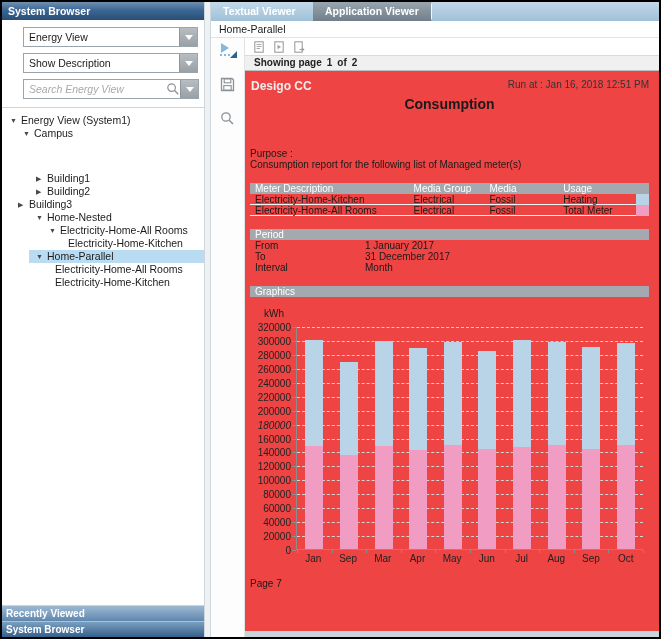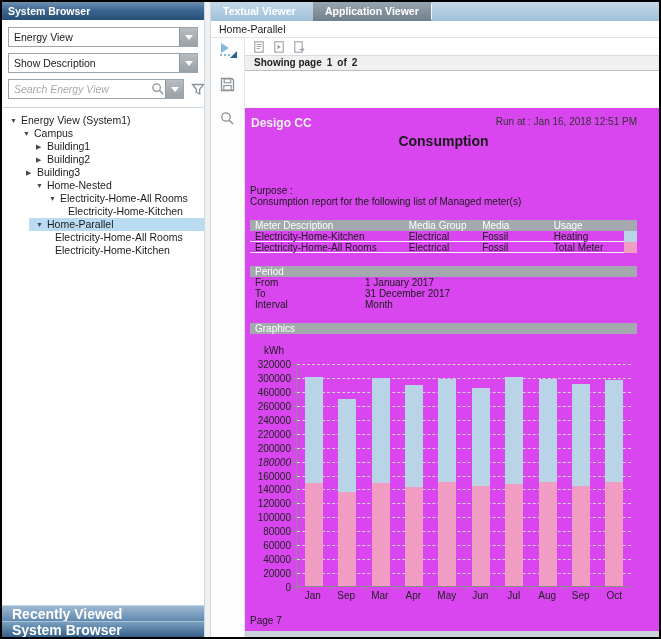--- a/index.html
+++ b/index.html
@@ -3,21 +3,21 @@
 <meta charset="utf-8">
 <style>
   * { margin:0; padding:0; box-sizing:border-box; }
   body { font-family:"Liberation Sans", sans-serif; background:#fff; color:#1a1a1a; }
   .window { width:661px; height:639px; border:2px solid #000; display:flex; background:#dde5ea; position:relative; overflow:hidden; }
 
   
   .left-panel { width:202px; background:#fff; display:flex; flex-direction:column; }
   .panel-header { height:18px; background:linear-gradient(180deg,#6f90b0 0%,#3c6693 45%,#274e74 100%);
     color:#fff; font-size:10.5px; font-weight:bold; line-height:18px; padding-left:6px; flex:0 0 auto; }
-  .controls { padding:7px 6px 0 6px; flex:0 0 auto; }
+  .controls { padding:7px 6px 0 21px; flex:0 0 auto; }
   .field-row { display:flex; align-items:center; margin-bottom:6px; }
   .dropdown { flex:1; height:20px; border:1px solid #9aa4ac; background:#fff; display:flex; align-items:center; }
   .dd-value { flex:1; font-size:10.5px; padding-left:5px; }
   .dd-btn { width:18px; height:18px; background:linear-gradient(180deg,#b7bdc1,#9aa1a6); border-left:1px solid #8f979c;
     display:flex; align-items:center; justify-content:center; }
   .dd-tri { width:0; height:0; border-left:4px solid transparent; border-right:4px solid transparent; border-top:5px solid #fff; }
   .searchbox { flex:1; height:20px; border:1px solid #9aa4ac; background:#fff; display:flex; align-items:center; }
   .searchbox input { flex:1; border:none; outline:none; font-size:10.5px; font-style:italic; color:#555; padding-left:5px;
     font-family:"Liberation Sans", sans-serif; min-width:0; }
   .searchbox input::placeholder { color:#a9a9a9; font-style:italic; }
@@ -26,21 +26,21 @@
   .check-row { display:flex; align-items:center; margin:8px 0 0 0; padding-bottom:9px; }
   .checkbox { width:12px; height:12px; border:1px solid #bcc4ca; background:#fff; margin:0 5px 0 2px; }
   .check-label { font-size:10.5px; color:#222; flex:1; }
   .send-btn { width:72px; height:18px; background:#ccdbe8; border:1px solid #bccfde; border-radius:2px;
     color:#eef4f9; font-size:10.5px; text-align:center; line-height:16px; }
   .controls-sep { border-top:1px solid #cdd5da; margin:2px 0 0 0; }
   .tree { flex:1 1 auto; overflow:hidden; padding-top:6px; }
   .tree-row { height:13px; line-height:13px; font-size:10.5px; white-space:nowrap; color:#1c1c1c; display:flex; align-items:center; }
   .tree-arrow { font-size:7px; color:#4a4a4a; width:11px; display:inline-block; }
   .tree-label { display:inline-block; }
-  .bottom-bar { height:16px; color:#fff; font-size:14px; font-weight:bold; line-height:16px; padding-left:10px; flex:0 0 auto; }
+  .bottom-bar { height:16px; color:#fff; font-size:10px; font-weight:bold; line-height:16px; padding-left:4px; flex:0 0 auto; }
   .bar-recent { background:linear-gradient(180deg,#9db9d2,#5f88ae); border-top:1px solid #c3d6e5; }
   .bar-sysbrowser { background:linear-gradient(180deg,#7aa0bf,#35608b); border-top:1px solid #a9c2d6; }
 
   
   .splitter { width:7px; background:#edf1f4; border-left:1px solid #cfd7dc; border-right:1px solid #cfd7dc; }
 
   
   .right-panel { flex:1; display:flex; flex-direction:column; background:#fff; min-width:0; }
   .tab-bar { height:19px; background:linear-gradient(180deg,#c3d9e9,#9fc0d8); display:flex; flex:0 0 auto; align-items:stretch; }
   .tab { font-size:10.5px; font-weight:bold; color:#fff; line-height:19px; padding:0 12px; }
@@ -59,21 +59,21 @@
   .run-dots { position:absolute; left:1px; top:11px; width:10px; height:2px;
     background:repeating-linear-gradient(90deg,#85b9dc 0 2px,transparent 2px 4px); }
   .run-corner { position:absolute; right:0; bottom:0; width:0; height:0;
     border-left:7px solid transparent; border-bottom:7px solid #2a6294; }
   .report-col { flex:1; display:flex; flex-direction:column; min-width:0; }
   .mini-toolbar { height:18px; display:flex; align-items:center; gap:10px; padding-left:9px;
     border-bottom:1px solid #d7dbde; flex:0 0 auto; }
   .paging-bar { height:15px; background:#f0f0f0; border-bottom:1px solid #b9bfc3; font-size:10px; font-weight:bold;
     line-height:14px; padding-left:9px; flex:0 0 auto; color:#222; }
   .paging-bar span { margin-right:5px; }
-  .report-page { flex:1; background:#d946ef; overflow:hidden; position:relative; padding:6px 22px 0 5px;margin-top:37px; }
+  .report-page { flex:1; background:#ef4444; overflow:hidden; position:relative; padding:6px 10px 0 5px; }
   .bottom-strip { height:6px; background:#c8d3da; flex:0 0 auto; }
 
   
   .report-logo { position:absolute; left:6px; top:8px; font-size:12px; font-weight:bold; color:#efefef; }
   .run-at { text-align:right; font-size:10px; color:#333; margin-top:2px; }
   .report-title { text-align:center; font-size:14px; font-weight:bold; margin-top:6px; }
   .purpose { margin-top:36px; font-size:10px; line-height:11px; }
   .gray-bar { background:#a3a9ae; color:#fff; font-size:10px; height:11px; line-height:11px; padding-left:5px; }
   .meter-table { margin-top:13px; font-size:10px; }
   .mt-grid { display:flex; height:11px; line-height:11px; position:relative; }
@@ -167,29 +167,29 @@
 
     <div class="tree">
         <div class="tree-row" style="padding-left: 8px;">
           <span class="tree-arrow">▼</span>
           <span class="tree-label">Energy View (System1)</span>
         </div>
         <div class="tree-row" style="padding-left: 21px;">
           <span class="tree-arrow">▼</span>
           <span class="tree-label">Campus</span>
         </div>
-        <div class="tree-row" style="padding-left: 34px;">
+        <div class="tree-row" style="padding-left: 34px; margin-top: 32px;">
           <span class="tree-arrow">▶</span>
           <span class="tree-label">Building1</span>
         </div>
         <div class="tree-row" style="padding-left: 34px;">
           <span class="tree-arrow">▶</span>
           <span class="tree-label">Building2</span>
         </div>
-        <div class="tree-row" style="padding-left: 24px;">
+        <div class="tree-row" style="padding-left: 16px;">
           <span class="tree-arrow">▶</span>
           <span class="tree-label">Building3</span>
         </div>
         <div class="tree-row" style="padding-left: 34px;">
           <span class="tree-arrow">▼</span>
           <span class="tree-label">Home-Nested</span>
         </div>
         <div class="tree-row" style="padding-left: 47px;">
           <span class="tree-arrow">▼</span>
           <span class="tree-label">Electricity-Home-All Rooms</span>
@@ -328,21 +328,21 @@
           </div>
 
           <div class="section">
             <div class="gray-bar">Graphics</div>
             <div class="unit-label">kWh</div>
 
             <div class="chart">
               <div class="y-col" style="height: 223px;">
                   <div class="y-lbl" style="top: -4px; right: 5px;">320000</div>
                   <div class="y-lbl" style="top: 9.9375px; right: 5px;">300000</div>
-                  <div class="y-lbl" style="top: 23.875px; right: 5px;">460000</div>
+                  <div class="y-lbl" style="top: 23.875px; right: 5px;">280000</div>
                   <div class="y-lbl" style="top: 37.8125px; right: 5px;">260000</div>
                   <div class="y-lbl" style="top: 51.75px; right: 5px;">240000</div>
                   <div class="y-lbl" style="top: 65.6875px; right: 5px;">220000</div>
                   <div class="y-lbl" style="top: 79.625px; right: 5px; text-align: center;">200000</div>
                   <div class="y-lbl" style="top: 93.5625px; right: 5px; font-style: italic;">180000</div>
                   <div class="y-lbl" style="top: 107.5px; right: 5px;">160000</div>
                   <div class="y-lbl" style="top: 121.438px; right: 5px;">140000</div>
                   <div class="y-lbl" style="top: 135.375px; right: 5px;">120000</div>
                   <div class="y-lbl" style="top: 149.312px; right: 5px;">100000</div>
                   <div class="y-lbl" style="top: 163.25px; right: 5px;">80000</div>

